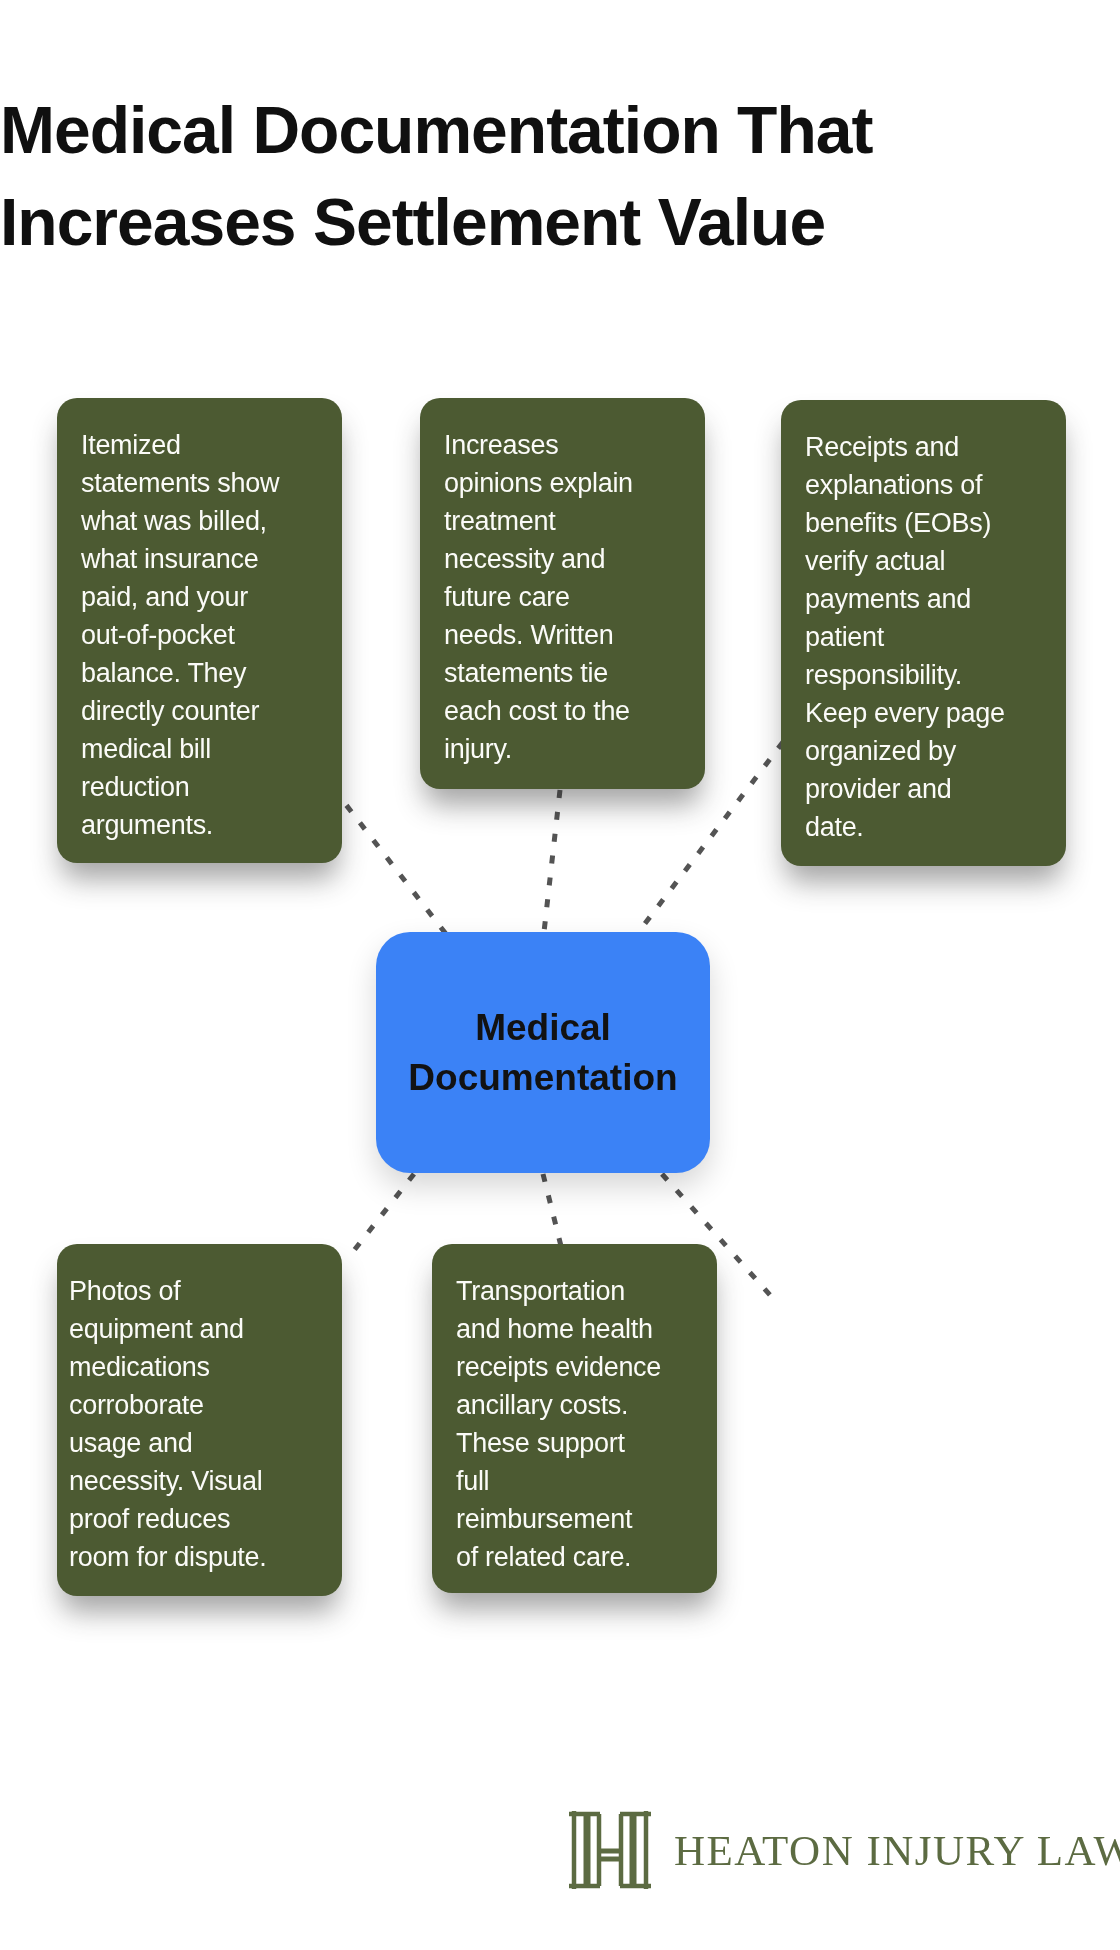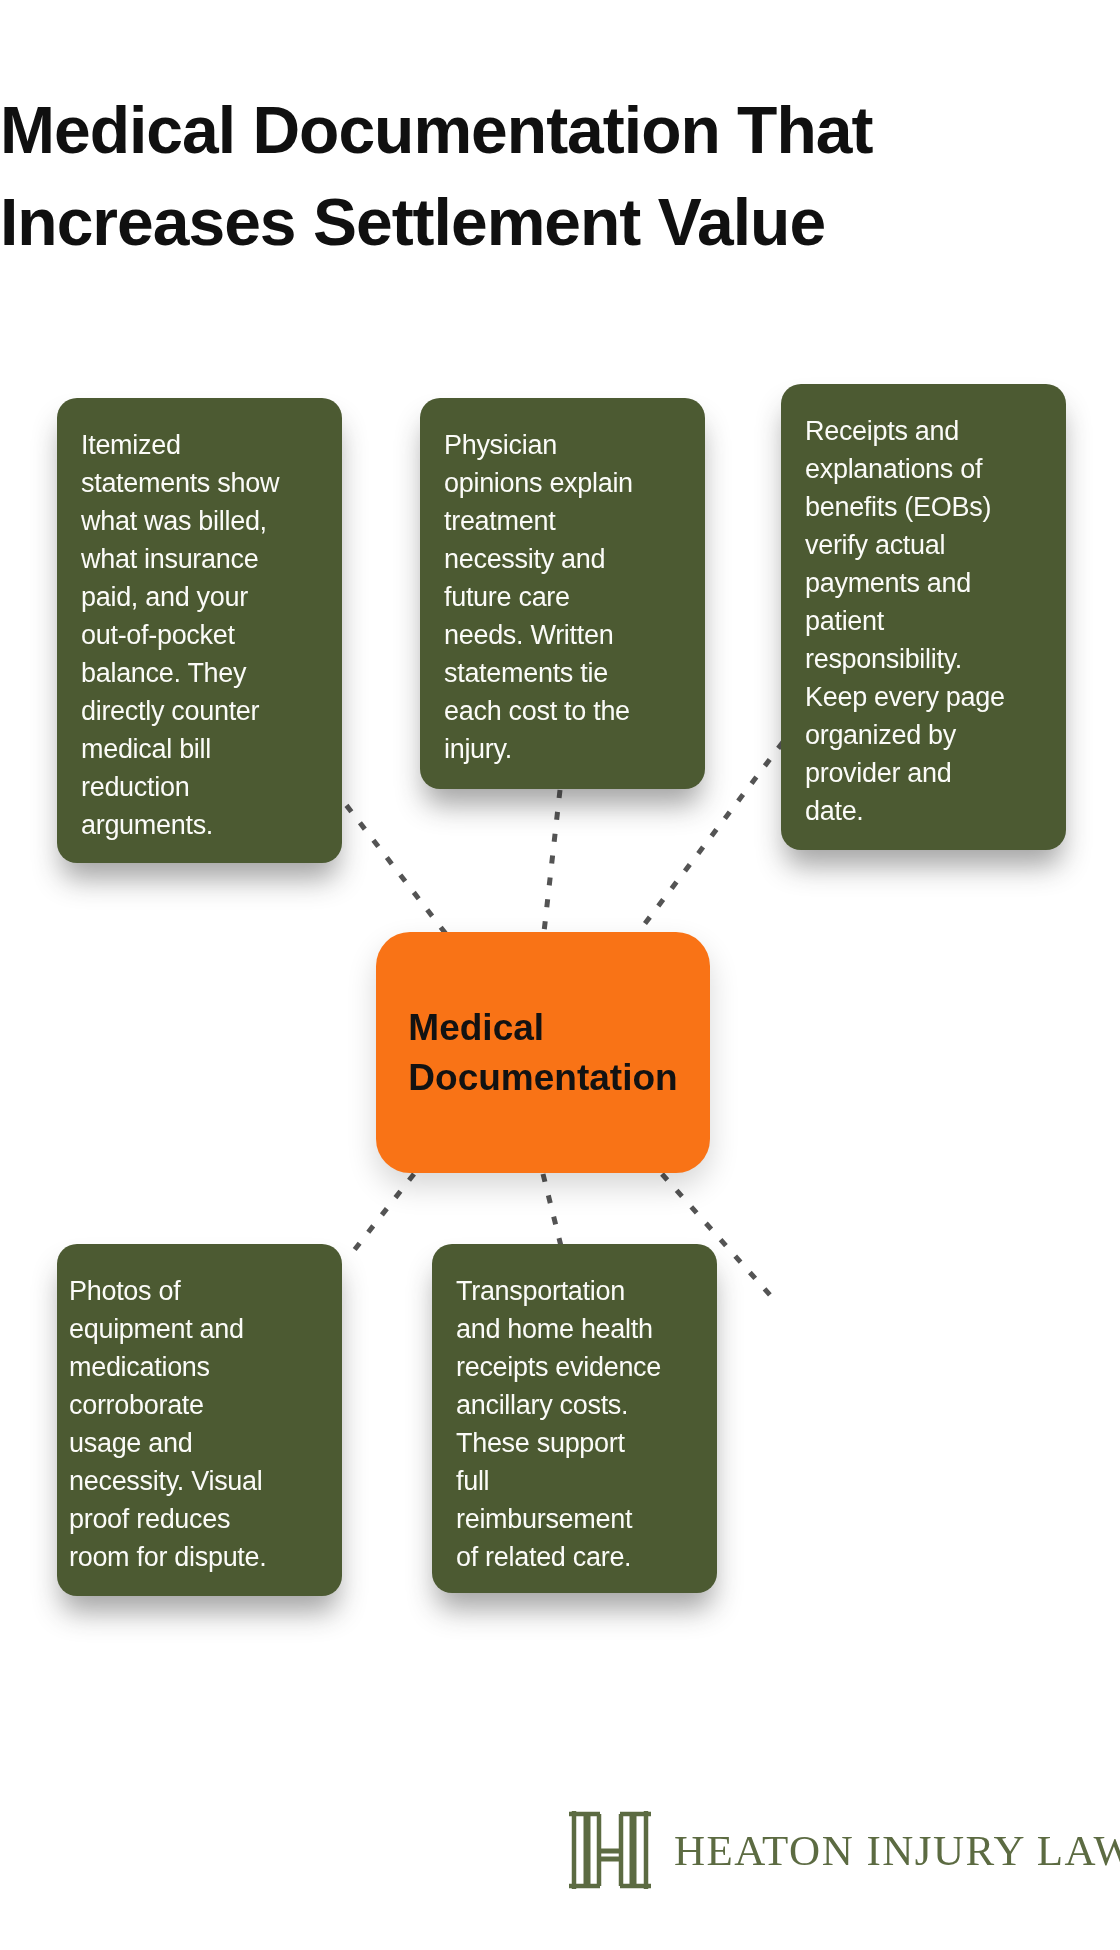--- a/index.html
+++ b/index.html
@@ -17,29 +17,29 @@
     position:absolute;width:285px;background:#4C5A32;border-radius:20px;
     box-shadow:0 20px 28px -4px rgba(40,40,40,0.42);
     box-sizing:border-box;padding:28px 24px;
   }
   .card p{
     margin:0;color:#FBFBF8;font-size:27px;line-height:38px;
     letter-spacing:-0.3px;white-space:pre;
   }
   .card.c1{left:57px;top:398px;height:465px;}
   .card.c2{left:420px;top:398px;height:391px;}
-  .card.c3{left:781px;top:384px;height:466px;}
+  .card.c3{left:781px;top:400px;height:466px;}
   .card.c4{left:57px;top:1244px;height:352px;padding-left:12px;}
   .card.c5{left:420px;top:1244px;height:349px;margin-left:12px;}
   .card.c6{left:781px;top:1244px;height:466px;}
   .node{
     position:absolute;left:376px;top:932px;width:334px;height:241px;
-    background:#f97316;border-radius:34px;
+    background:#3b82f6;border-radius:34px;
     box-shadow:0 14px 30px rgba(0,0,0,0.16);
-    display:flex;align-items:center;justify-content:center;
+    display:flex;align-items:center;justify-content:center;text-align:center;
   }
   .node-label{
     font-weight:bold;font-size:37px;line-height:50px;color:#121212;
     white-space:pre-line;
   }
   .logo{
     position:absolute;left:566px;top:1806px;height:88px;
     display:flex;align-items:center;gap:20px;
   }
   .logo-text{
@@ -71,21 +71,21 @@
 what insurance
 paid, and your
 out-of-pocket
 balance. They
 directly counter
 medical bill
 reduction
 arguments.</p>
   </div>
   <div class="card c2">
-    <p>Physician
+    <p>Increases
 opinions explain
 treatment
 necessity and
 future care
 needs. Written
 statements tie
 each cost to the
 injury.</p>
   </div>
   <div class="card c3">

